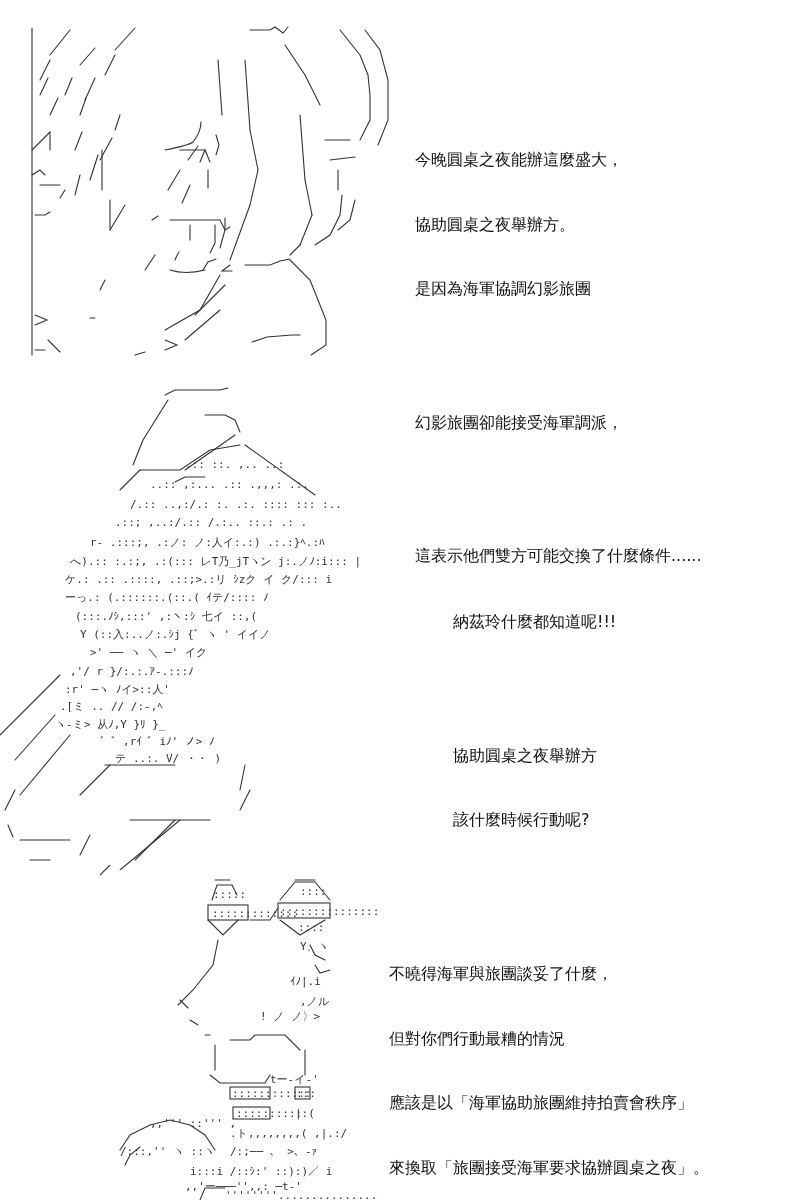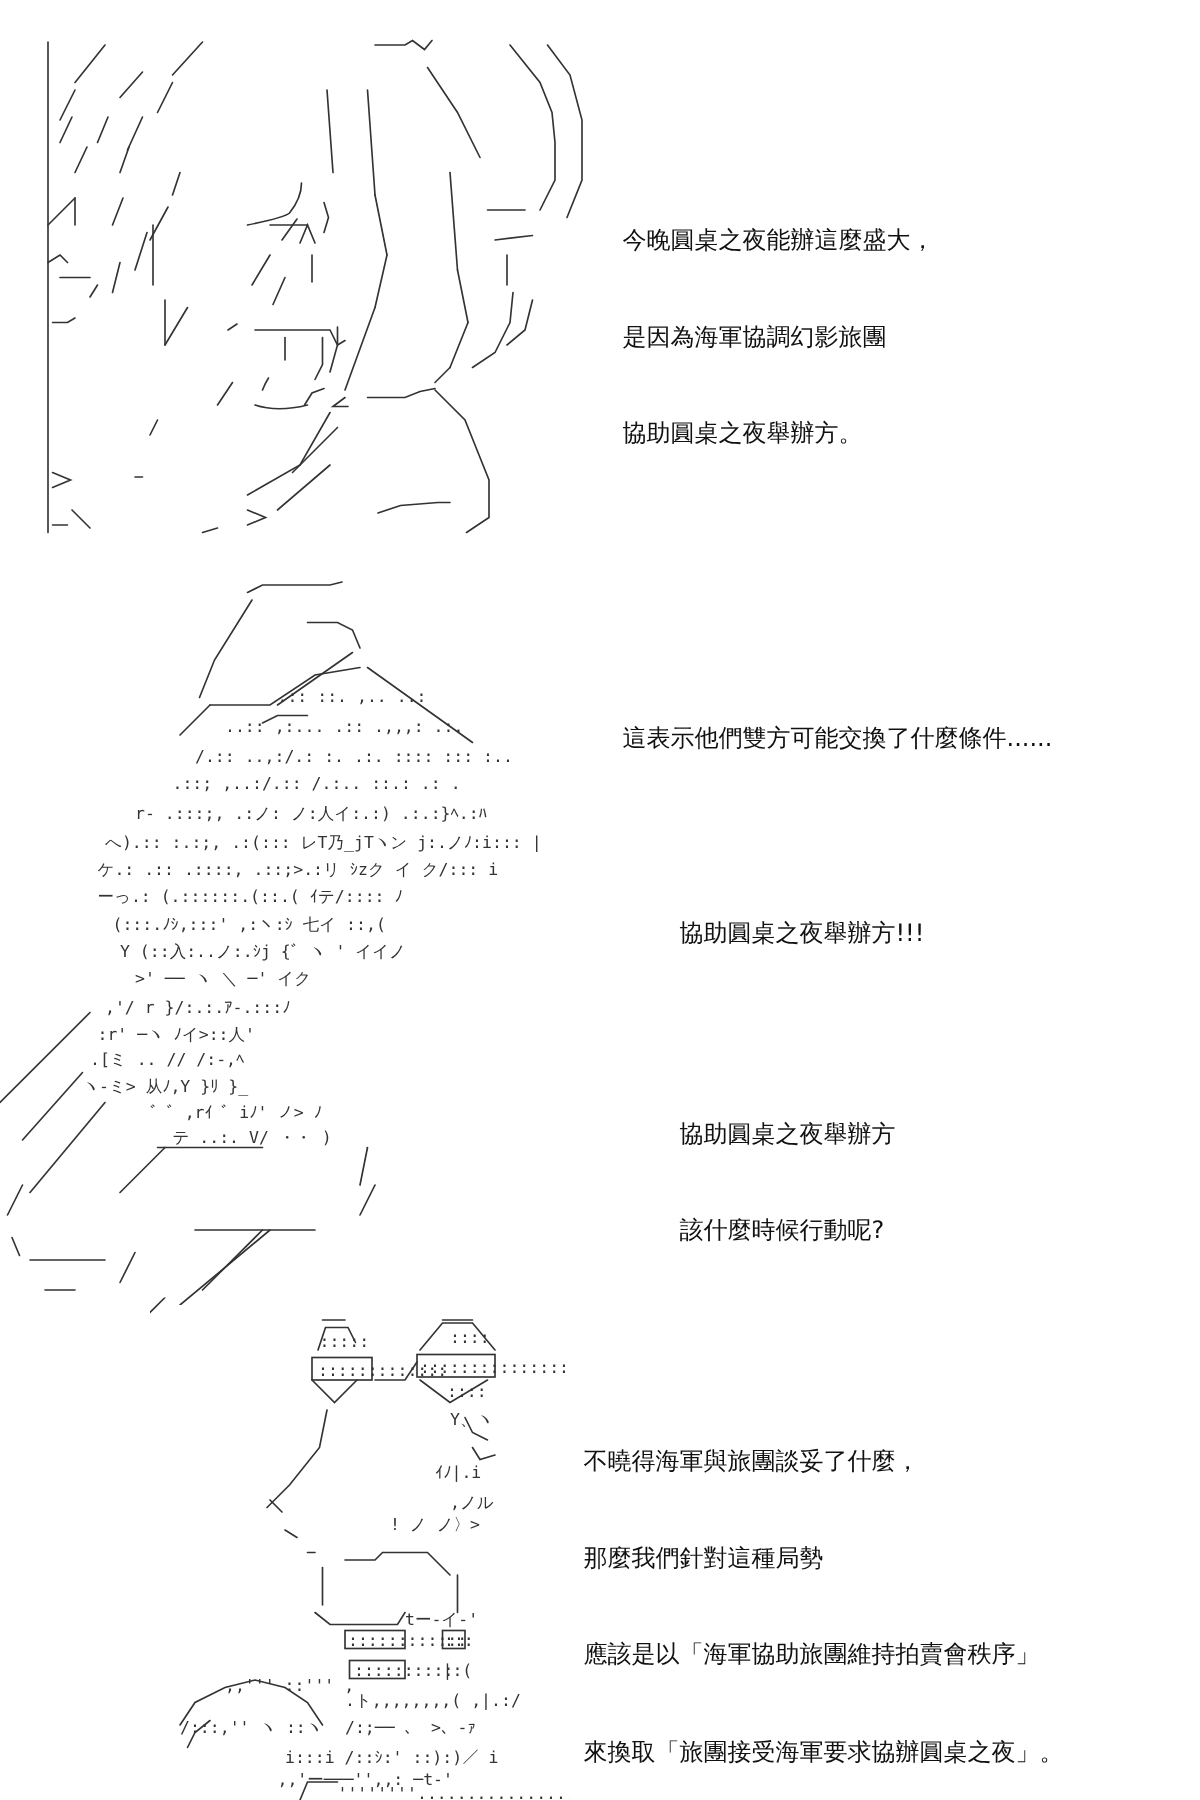--- a/index.html
+++ b/index.html
@@ -98,23 +98,24 @@
       <path d="M115 335 l10 -3"></path>
 
       <path d="M12 155 l8 -5 l5 5"></path>
       <path d="M20 165 l20 0"></path>
       <path d="M15 195 l10 0 l5 -3"></path>
       <path d="M40 178 l5 -8"></path>
     </svg>
   </div>
   <div class="dialogue" style="left:415px;top:106px;">
     <span class="line">今晚圓桌之夜能辦這麼盛大，</span>
+    <span class="line">協助圓桌之夜舉辦方。</span>
     <span class="line">是因為海軍協調幻影旅團</span>
-    <span class="line">協助圓桌之夜舉辦方。</span>
     <span class="line gap"></span>
+    <span class="line">幻影旅團卻能接受海軍調派，</span>
     <span class="line gap"></span>
     <span class="line">這表示他們雙方可能交換了什麼條件......</span>
   </div>
 </div>
 
 <div class="panel" style="left:0;top:365px;width:800px;height:500px;">
   <div class="art" style="left:0px;top:5px;">
     <svg width="400" height="500" viewBox="0 0 400 500">
 
       <path d="M165 25 l10 -5 l45 0 l8 -2"></path>
@@ -155,21 +156,21 @@
       <path d="M245 395 l-5 25"></path>
       <path d="M250 420 l-10 20"></path>
       <path d="M130 450 l80 0"></path>
       <path d="M180 450 l-60 50"></path>
       <path d="M175 450 l-40 40"></path>
       <path d="M80 485 l10 -20"></path>
       <path d="M30 490 l20 0"></path>
     </svg>
   </div>
   <div class="dialogue" style="left:453px;top:203px;">
-    <span class="line">協助圓桌之夜舉辦方!!!</span>
+    <span class="line">納茲玲什麼都知道呢!!!</span>
     <span class="line gap"></span>
     <span class="line">協助圓桌之夜舉辦方</span>
     <span class="line">該什麼時候行動呢?</span>
   </div>
 </div>
 
 <div class="panel" style="left:0;top:865px;width:800px;height:335px;">
   <div class="art" style="left:100px;top:0px;">
     <svg width="280" height="335" viewBox="0 0 280 335">
 
@@ -222,21 +223,21 @@
       <text x="130" y="290">/:;──  、 &gt;、-ｧ</text>
       <text x="90" y="310">i:::i  /::ｼ:' ::):)／   i</text>
       <text x="85" y="325">,,'ー───'',,: ─t-'</text>
       <path d="M100 335 l5 -12 l20 0"></path>
       <text x="125" y="334">''''''''......................ヽ</text>
       <path d="M0 10 l10 -10"></path>
     </svg>
   </div>
   <div class="dialogue" style="left:389px;top:55px;">
     <span class="line">不曉得海軍與旅團談妥了什麼，</span>
-    <span class="line">那麼我們針對這種局勢</span>
+    <span class="line">但對你們行動最糟的情況</span>
     <span class="line">應該是以「海軍協助旅團維持拍賣會秩序」</span>
     <span class="line">來換取「旅團接受海軍要求協辦圓桌之夜」。</span>
     
     
     
     
     
   </div>
 </div>
 

